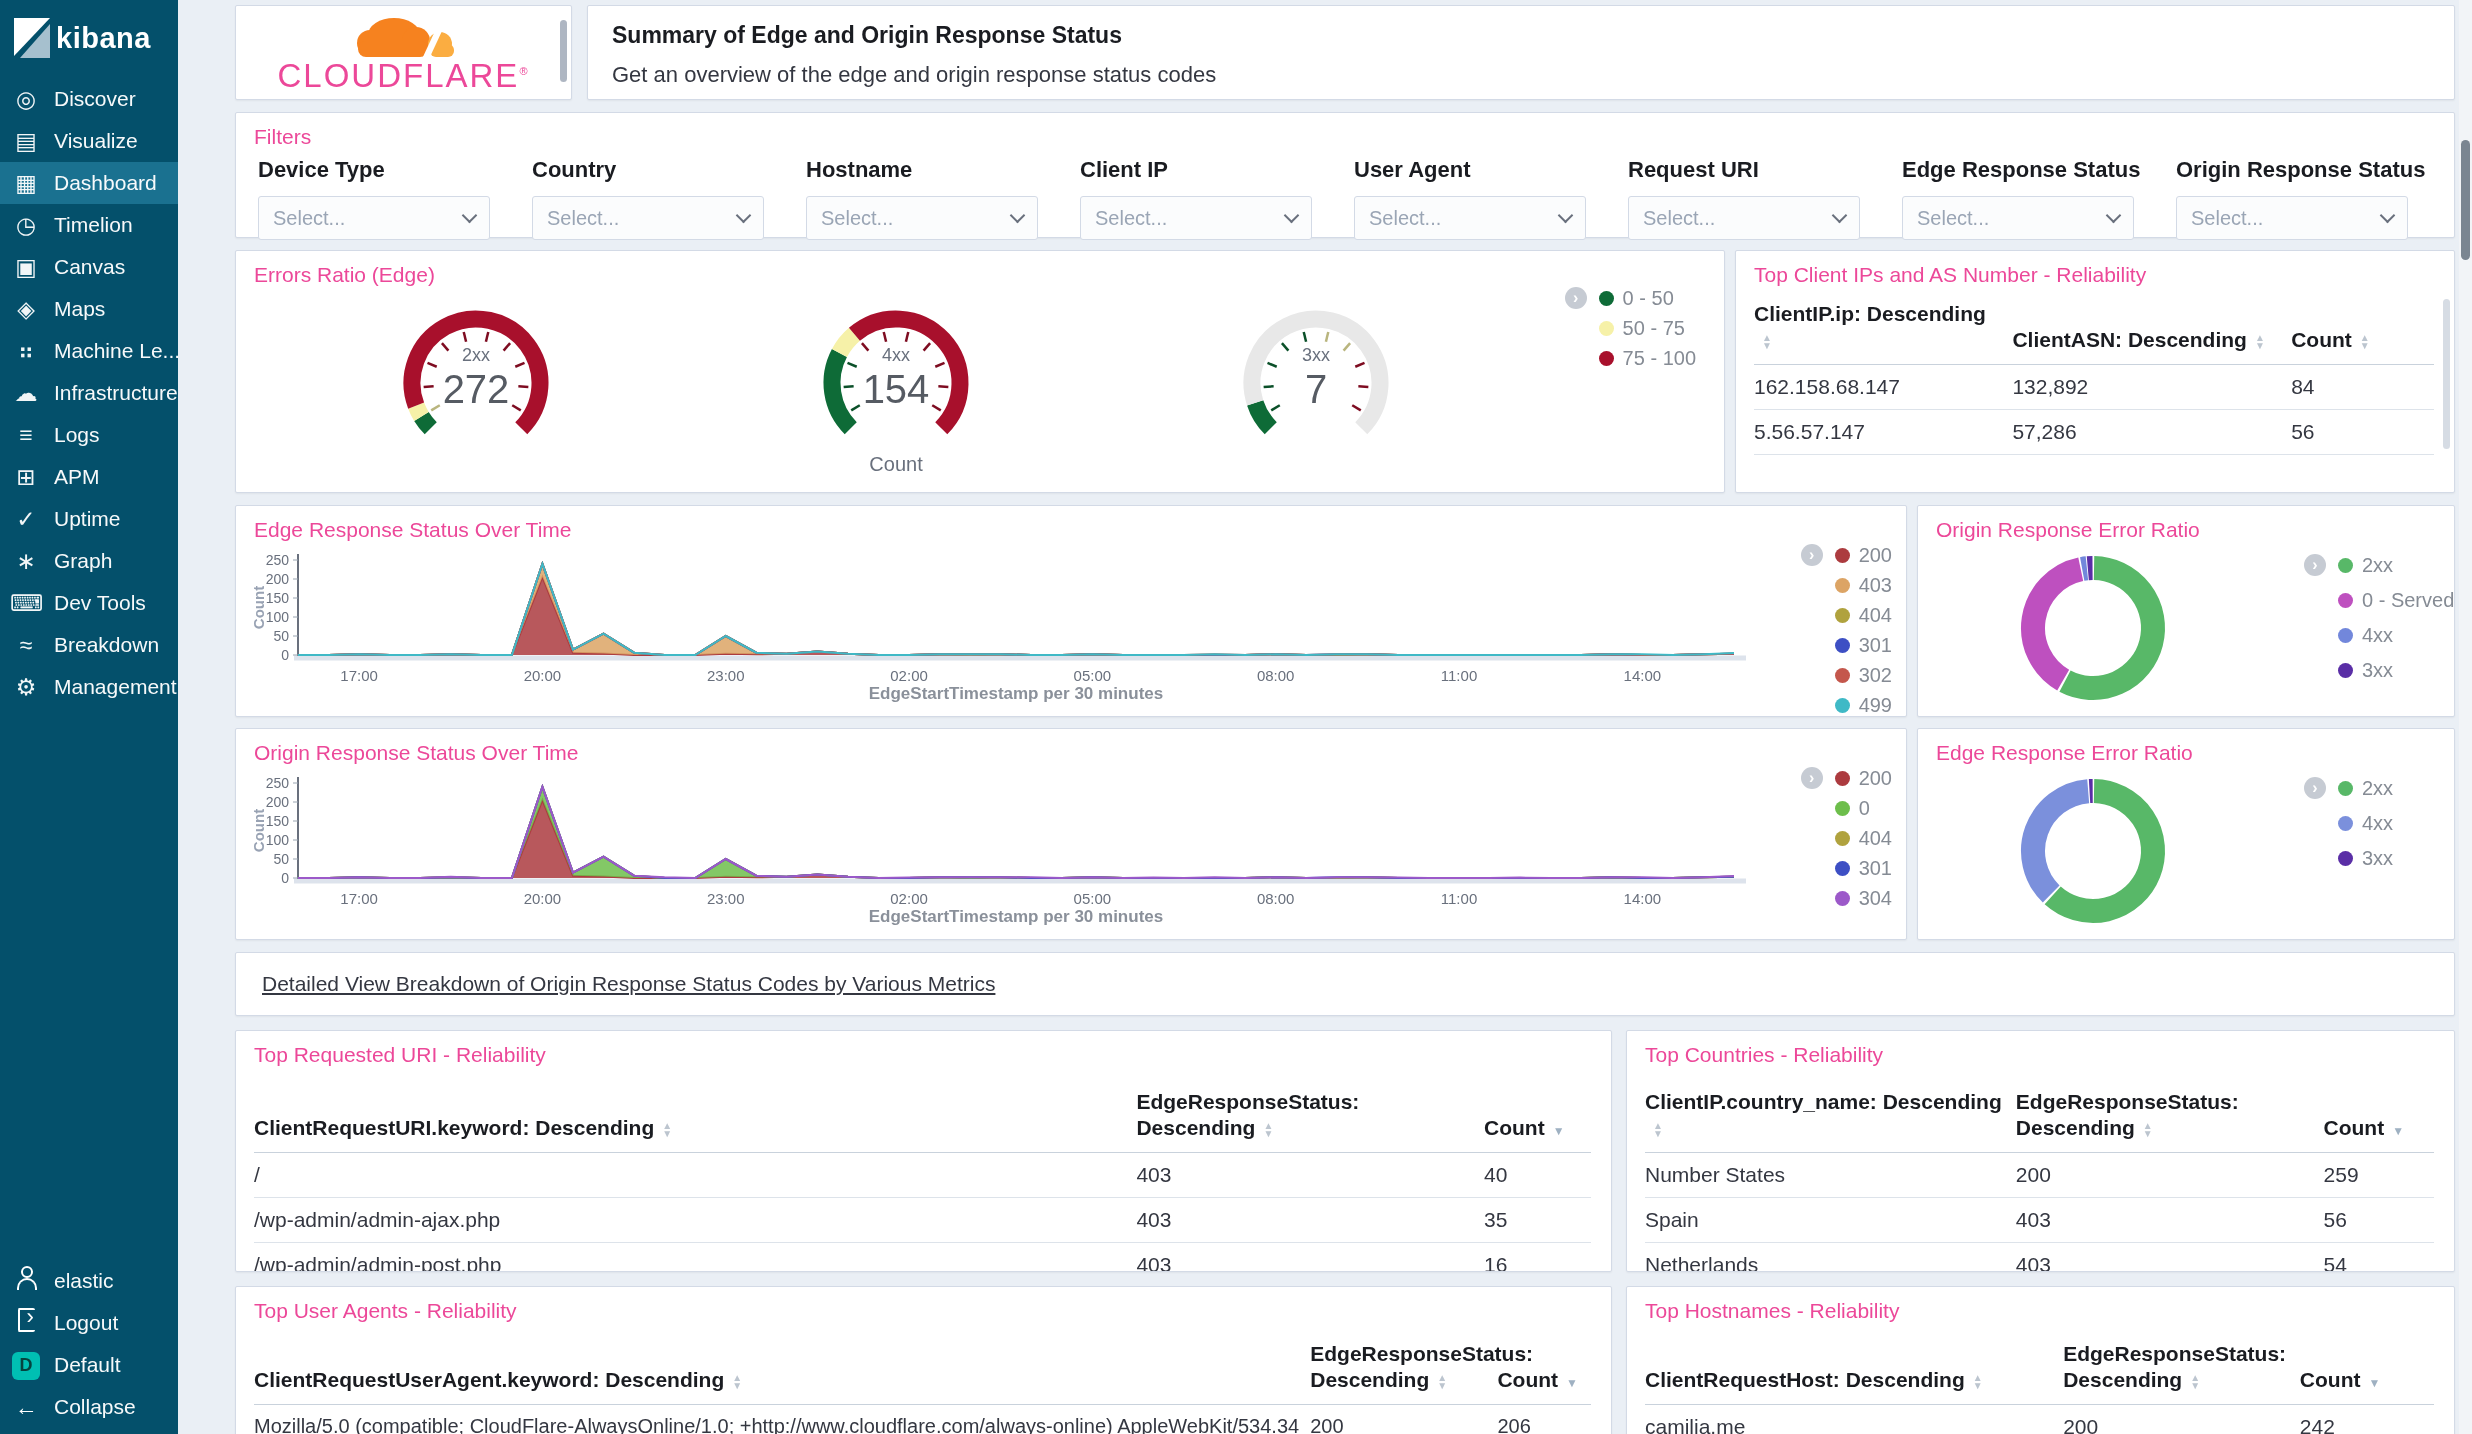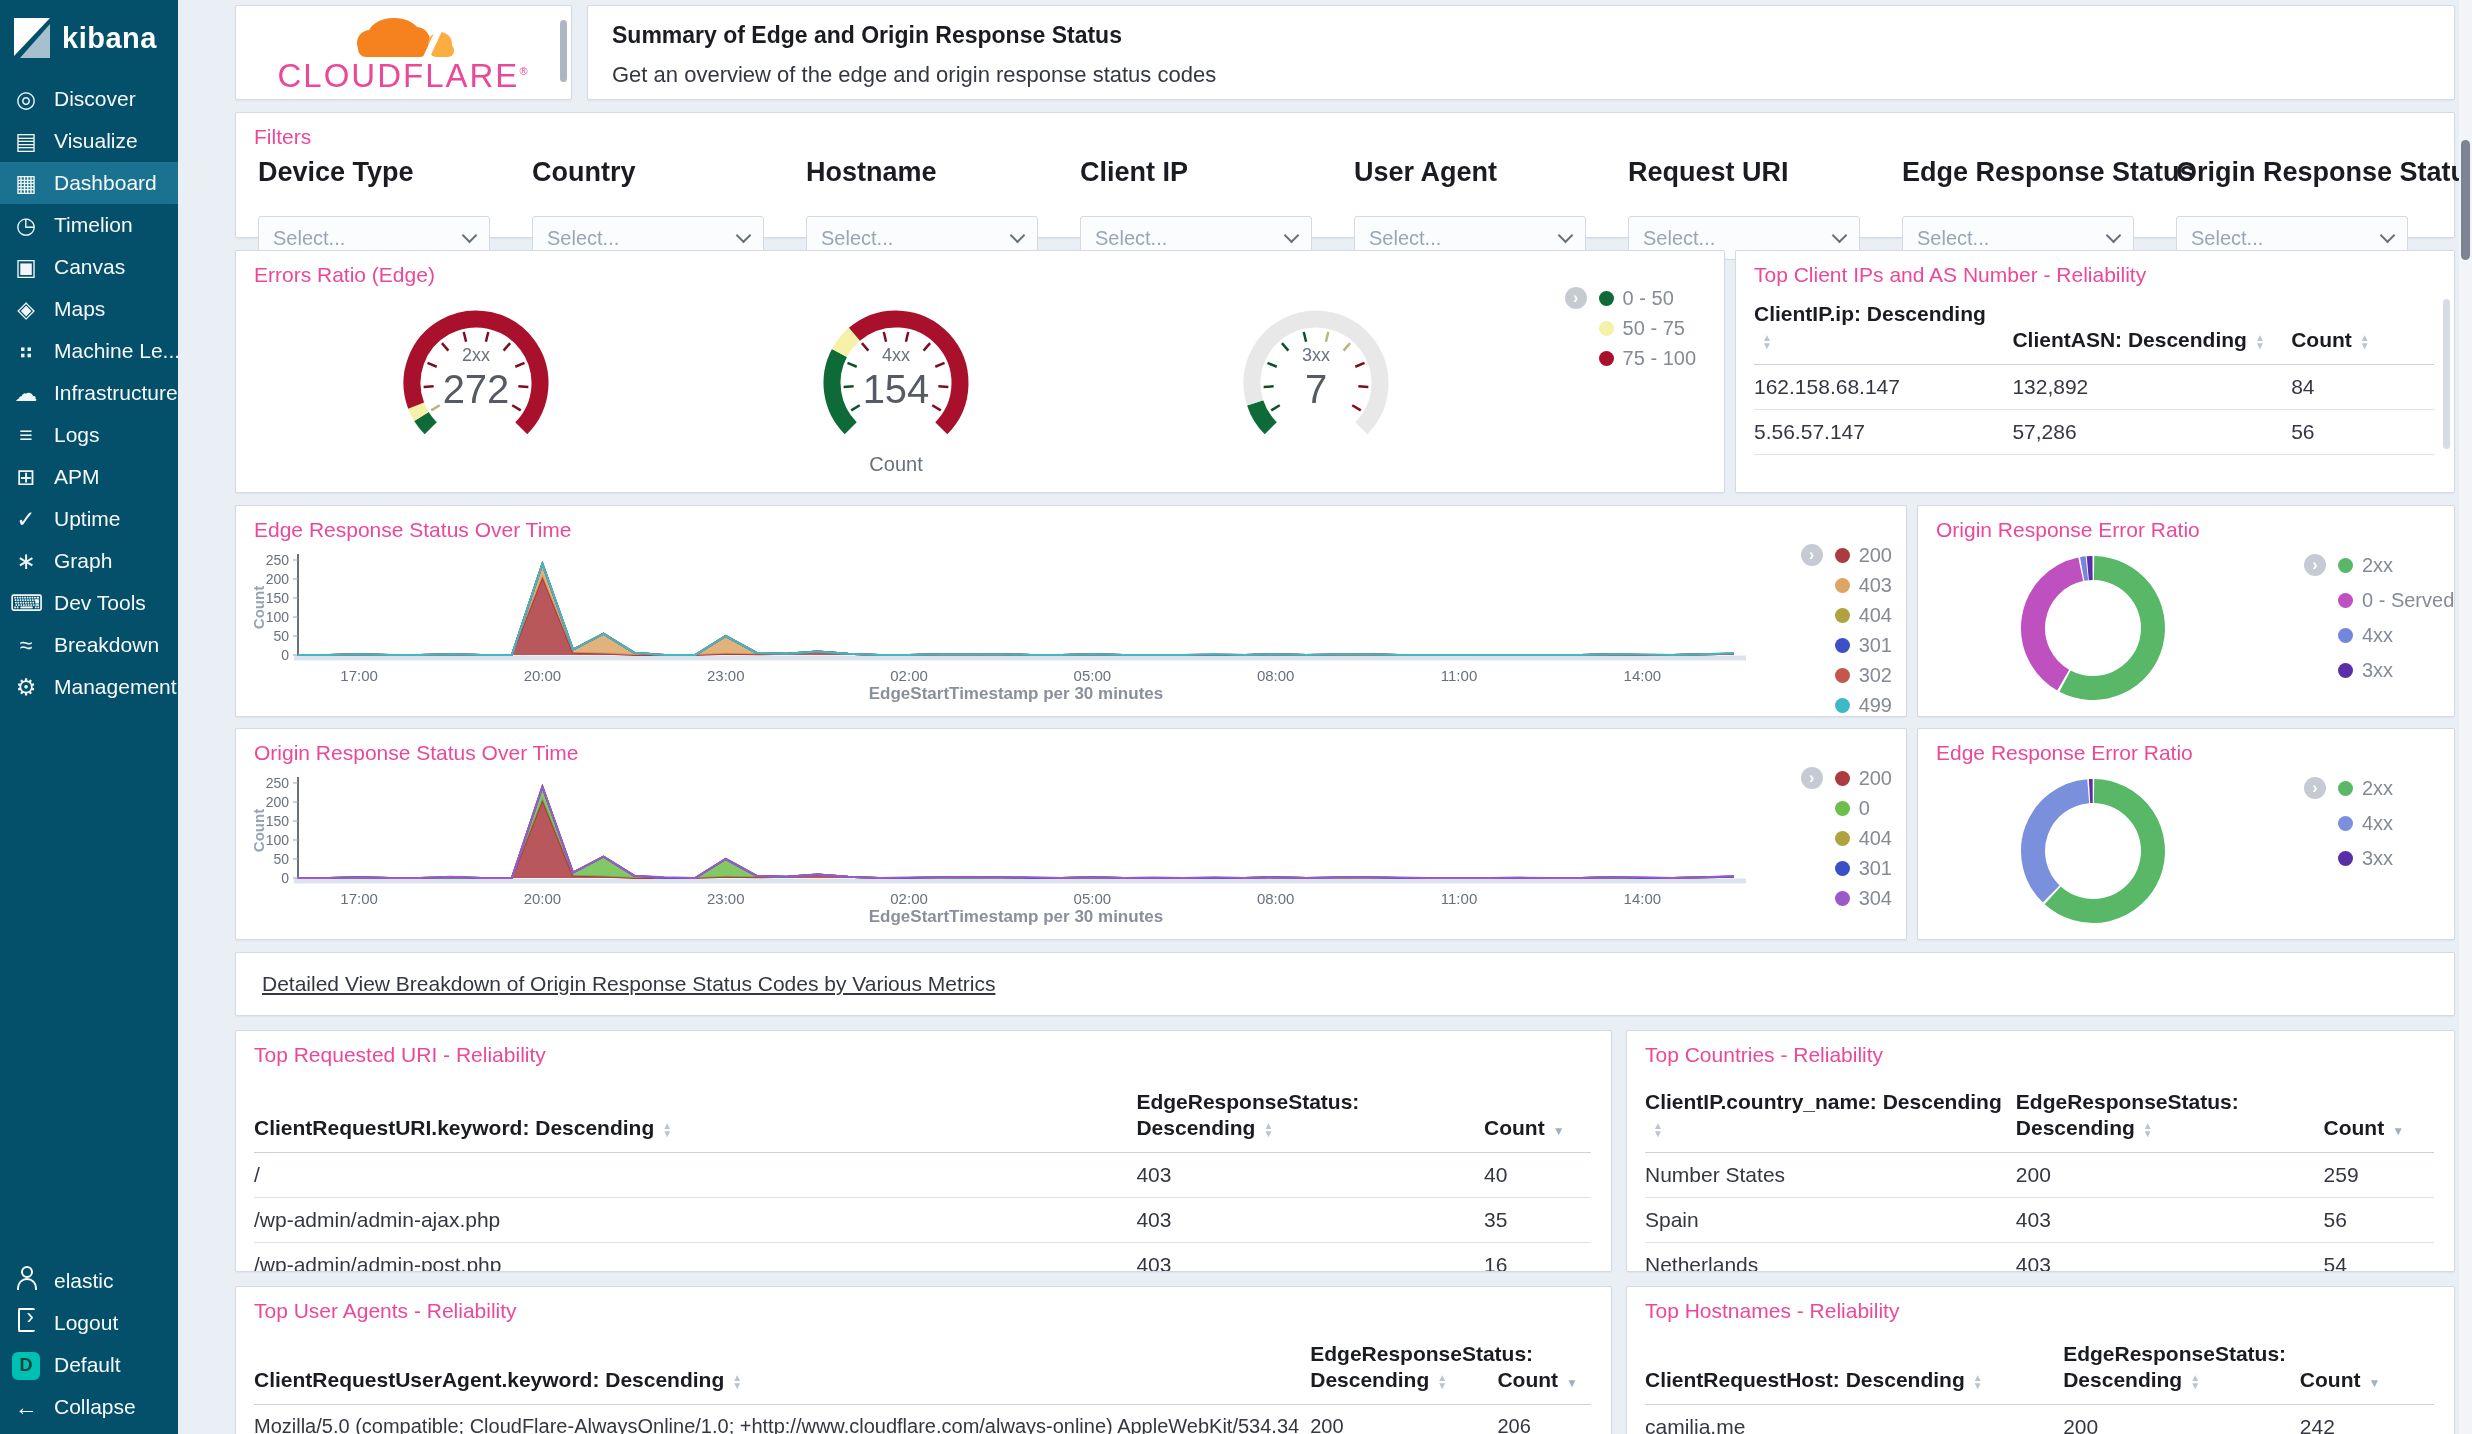--- a/index.html
+++ b/index.html
@@ -1,21 +1,21 @@
 <!DOCTYPE html>
 <html><head>
 <meta charset="utf-8">
 <style>
   html,body{margin:0;padding:0;width:2472px;height:1434px;overflow:hidden;
     font-family:"Liberation Sans","DejaVu Sans",sans-serif;background:#EAEFF5;color:#343741;}
   #app{display:flex;width:2472px;height:1434px;position:relative;}
 
   
   #sidebar{flex:0 0 178px;width:178px;background:#04506B;color:#fff;position:relative;}
-  .brand{display:flex;align-items:center;gap:8px;padding:12px 10px 6px 10px;height:52px;}
+  .brand{display:flex;align-items:center;gap:2px;padding:12px 10px 6px 10px;height:52px;}
   .brand-text{font-size:29px;font-weight:bold;letter-spacing:.5px;}
   .nav-item{display:flex;align-items:center;gap:12px;padding:0 10px;height:42px;font-size:21px;cursor:pointer;white-space:nowrap;overflow:hidden;}
   .nav-item.active{background:#1A7190;}
   .nav-icon{flex:0 0 32px;width:32px;font-size:23px;text-align:center;color:rgba(255,255,255,.95);}
   .nav-label{color:rgba(255,255,255,.97);}
   #nav{margin-top:8px;}
   #nav-footer{position:absolute;bottom:6px;left:0;right:0;}
   .icon-person{position:relative;width:24px;height:24px;display:inline-block;}
   .icon-person::before{content:"";position:absolute;left:7px;top:0;width:8px;height:8px;border:2px solid #fff;border-radius:50%;}
   .icon-person::after{content:"";position:absolute;left:3px;top:12px;width:16px;height:10px;border:2px solid #fff;border-bottom:none;border-radius:10px 10px 0 0;}
@@ -50,21 +50,21 @@
   .cf-word sup{font-size:11px;}
   #panel-title h1{margin:0;position:absolute;top:16px;left:24px;font-size:23px;font-weight:bold;color:#1A1C21;}
   #panel-title p{margin:0;position:absolute;top:56px;left:24px;font-size:22px;color:#343741;}
   .mini-scrollbar{position:absolute;right:4px;width:7px;border-radius:4px;background:#AEB6C2;}
   #panel-logo .mini-scrollbar{top:14px;height:62px;}
   #panel-clientips .mini-scrollbar{top:48px;height:150px;background:#D6DCE4;}
 
   
   #filter-row{position:absolute;top:44px;left:22px;right:22px;display:flex;gap:42px;}
   .filter-group{width:232px;flex:0 0 auto;}
-  .filter-label{font-size:27px;font-weight:bold;color:#1A1C21;margin-bottom:28px;white-space:nowrap;}
+  .filter-label{font-size:22px;font-weight:bold;color:#1A1C21;margin-bottom:13px;white-space:nowrap;}
   .filter-select{position:relative;height:42px;background:#FBFCFD;border:1px solid #D3DAE6;border-radius:3px;display:flex;align-items:center;padding:0 34px 0 14px;cursor:pointer;}
   .filter-placeholder{font-size:20px;color:#9AA5B5;}
   .sel-chev{position:absolute;right:14px;top:13px;width:9px;height:9px;border-right:2px solid #69707D;border-bottom:2px solid #69707D;transform:rotate(45deg);}
 
   
   #gauges-row{position:absolute;left:150px;top:40px;display:flex;gap:240px;}
   #gauge-axis-label{position:absolute;left:585px;top:202px;width:150px;text-align:center;font-size:20px;color:#69707D;}
 
   
   .legend{position:absolute;}

